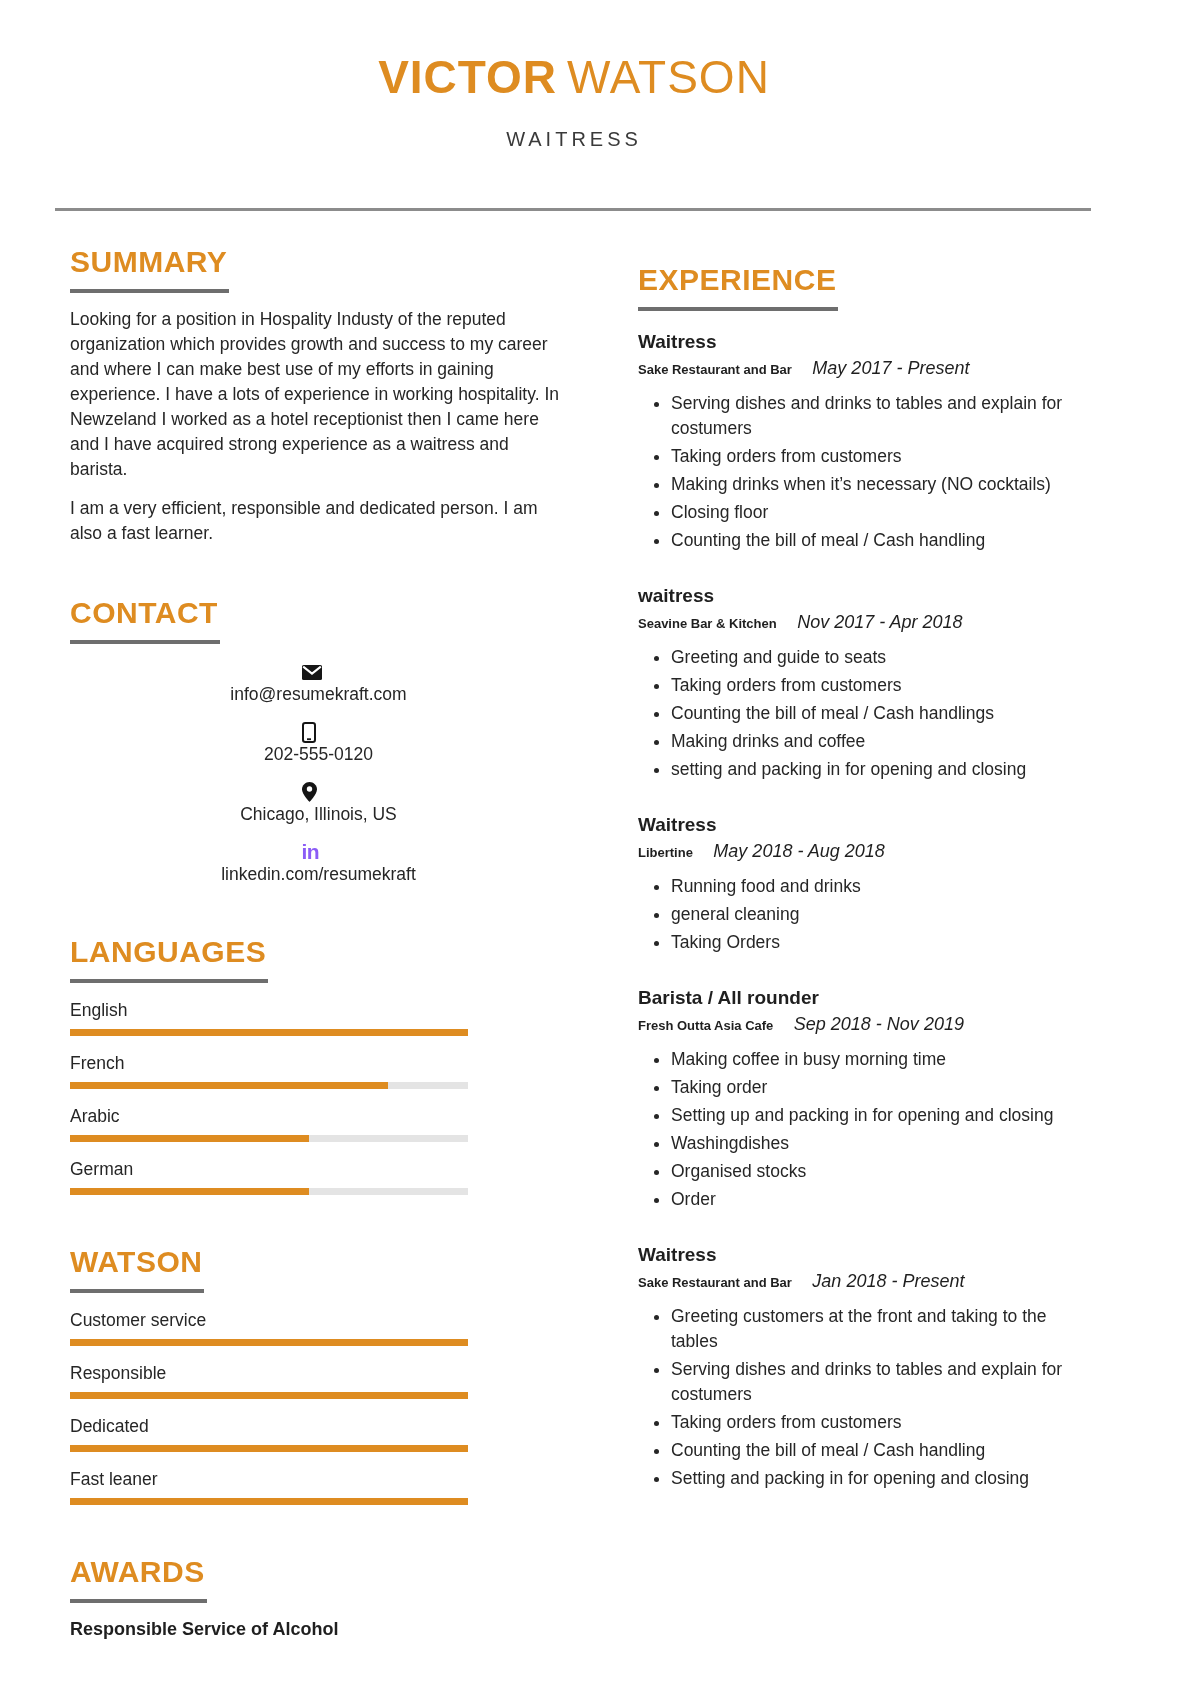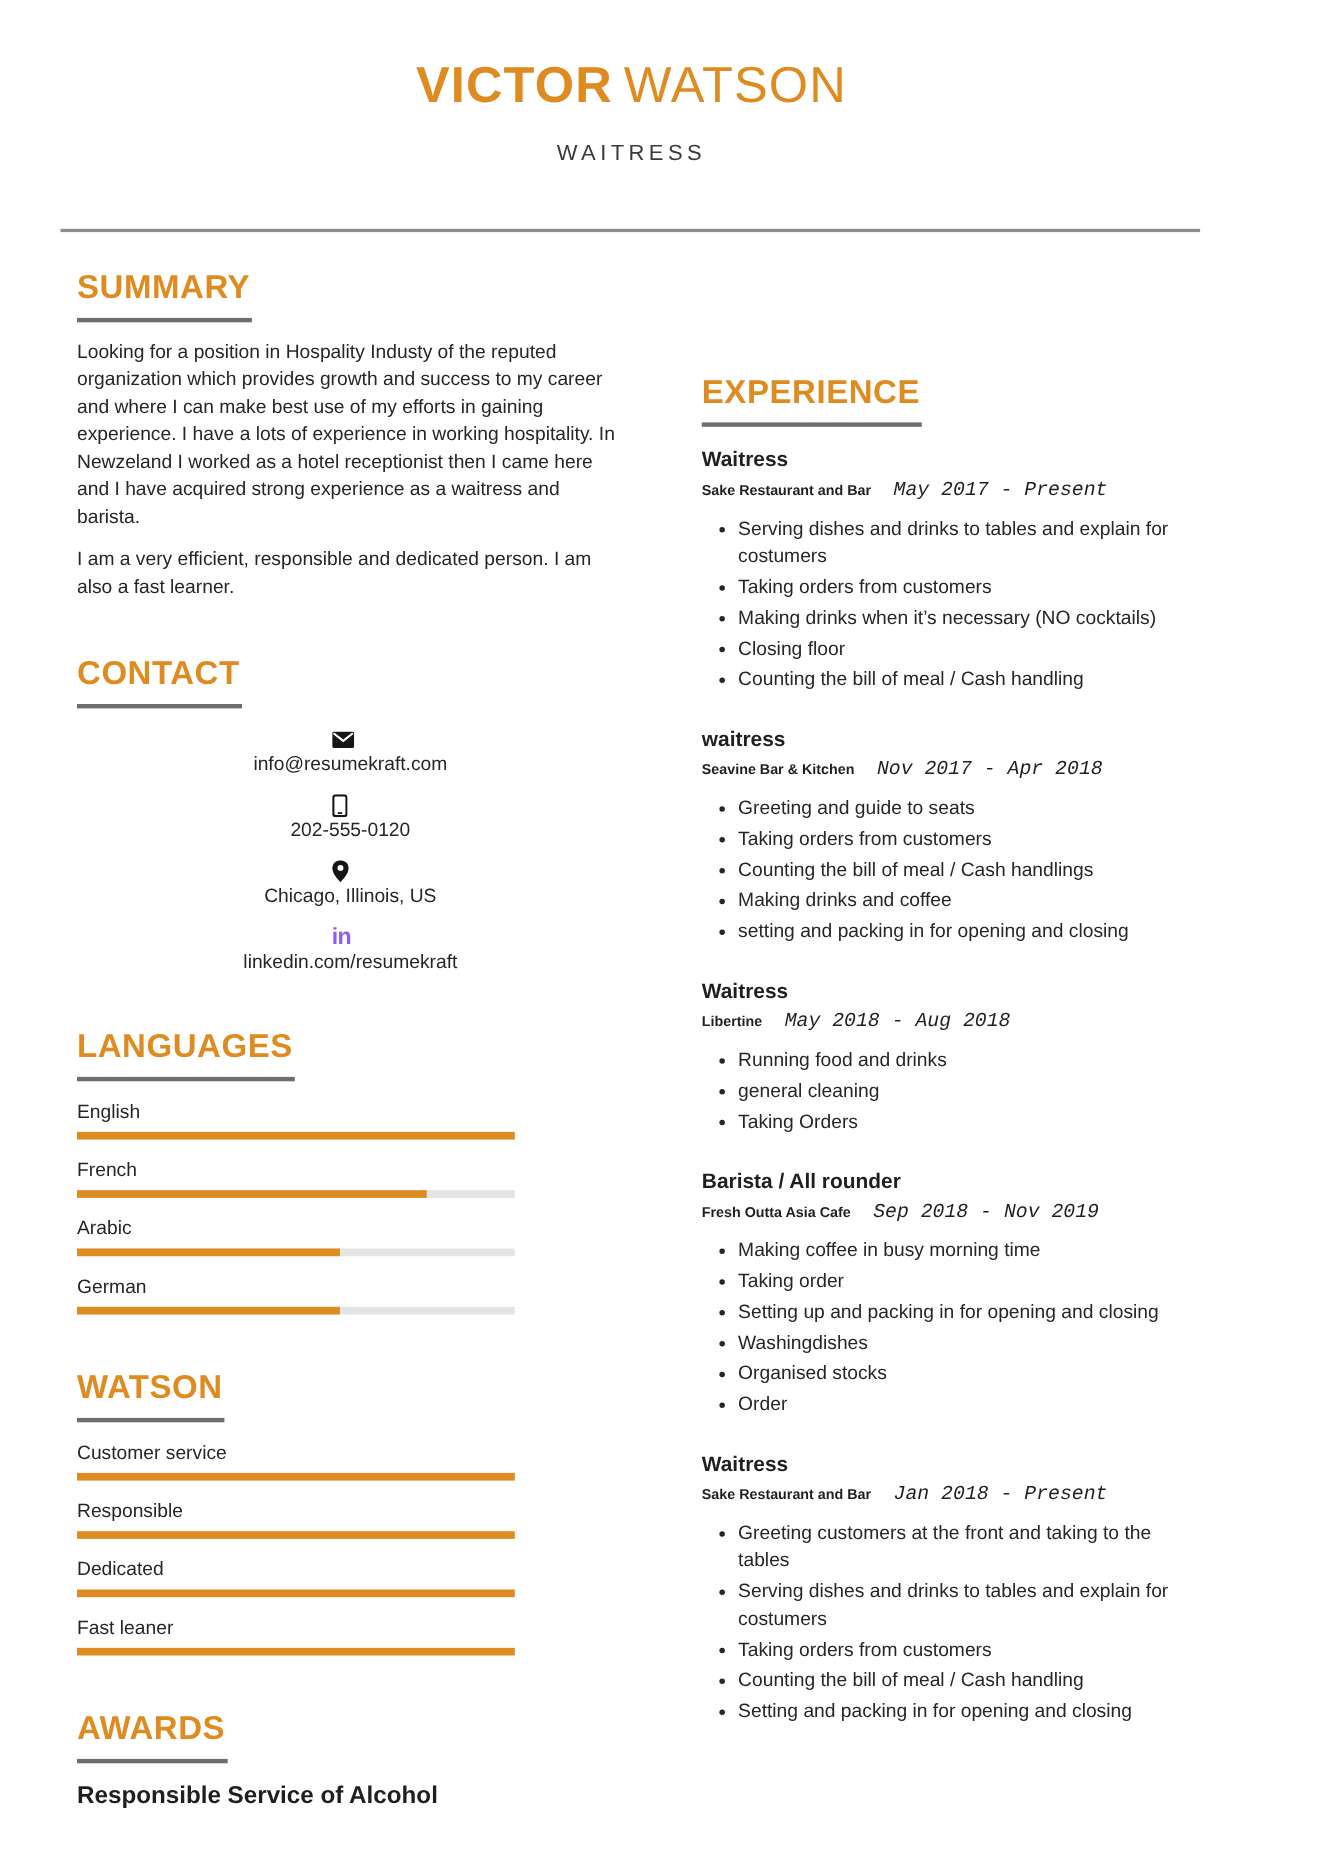--- a/index.html
+++ b/index.html
@@ -9,21 +9,21 @@
     position:relative;
   }
   
   .header{text-align:center;padding-top:50px;}
   .name{font-size:46px;letter-spacing:1px;color:var(--accent,#DE8C21);line-height:54px;}
   .name .first{font-weight:700;margin-right:10px;}
   .name .last{font-weight:400;}
   .subtitle{margin-top:24px;font-size:20px;letter-spacing:4px;color:#3a3a3a;font-weight:400;}
   .top-rule{margin:57px 57px 0 55px;border:0;border-top:3px solid var(--rule,#8c8c8c);height:0;}
   
-  .columns{display:flex;align-items:center;margin:0 59px 0 70px;min-height:1393px;}
+  .columns{display:flex;align-items:flex-start;margin:0 59px 0 70px;min-height:1393px;}
   .col-left{width:497px;padding-top:34px;}
   .v-divider{width:2px;background:var(--divider,#b5b5b5);margin-left:31px;}
   .col-right{flex:1;margin-left:38px;padding-top:52px;}
   
   .h2row{margin:0;}
   h2{
     display:inline-block;margin:0;padding:0 2px 10px 0;
     font-size:30px;font-weight:700;letter-spacing:.5px;
     color:var(--accent,#DE8C21);
     border-bottom:4px solid var(--underline,#6e6e6e);
@@ -36,28 +36,28 @@
   .contact-row{display:flex;align-items:center;margin-top:15px;font-size:17.5px;flex-direction:column;}
   .cicon{width:24px;display:inline-flex;justify-content:flex-start;align-items:center;flex:0 0 24px;margin-right:10px;}
   .li-glyph{font-weight:700;font-size:21px;line-height:20px;color:#8b5cf6;letter-spacing:-.5px;}
   
   .bar-item{margin-top:17px;width:398px;}
   .bar-item:first-of-type{margin-top:14px;}
   .bar-label{font-size:17.5px;color:var(--text,#262626);}
   .bar-track{margin-top:8px;height:7px;background:var(--track,#e4e4e4);}
   .bar-fill{height:100%;background:var(--accent,#DE8C21);}
   
-  .award-item{margin:16px 0 0 0;font-size:22px;font-weight:700;color:#1f1f1f;}
+  .award-item{margin:16px 0 0 0;font-size:18px;font-weight:700;color:#1f1f1f;}
   
   .job{margin-top:18px;}
   .job + .job{margin-top:30px;}
   .job-title{font-size:19px;font-weight:700;color:#1f1f1f;line-height:26px;}
   .job-line{line-height:27px;}
   .job-company{font-size:13px;font-weight:700;color:#1f1f1f;}
-  .job-dates{font-size:18px;font-style:italic;color:#1f1f1f;margin-left:16px;font-family:Liberation Mono, monospace;}
+  .job-dates{font-size:18px;font-style:italic;color:#1f1f1f;margin-left:16px;}
   .job ul{margin:8px 0 0 0;padding-left:33px;}
   .job li{font-size:17.5px;line-height:25px;margin-top:3px;color:var(--text,#262626);}
 </style>
 </head>
 <body>
 
 <div class="page">
 
   <div class="header">
     <div class="name">

